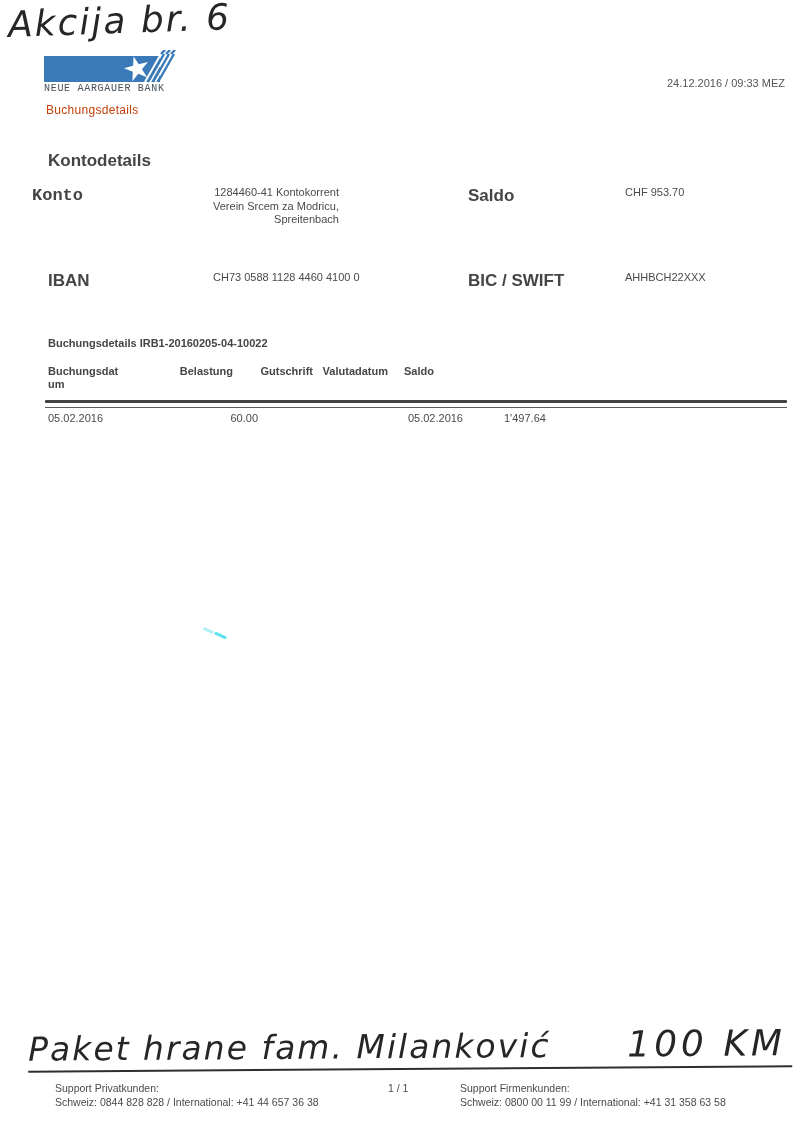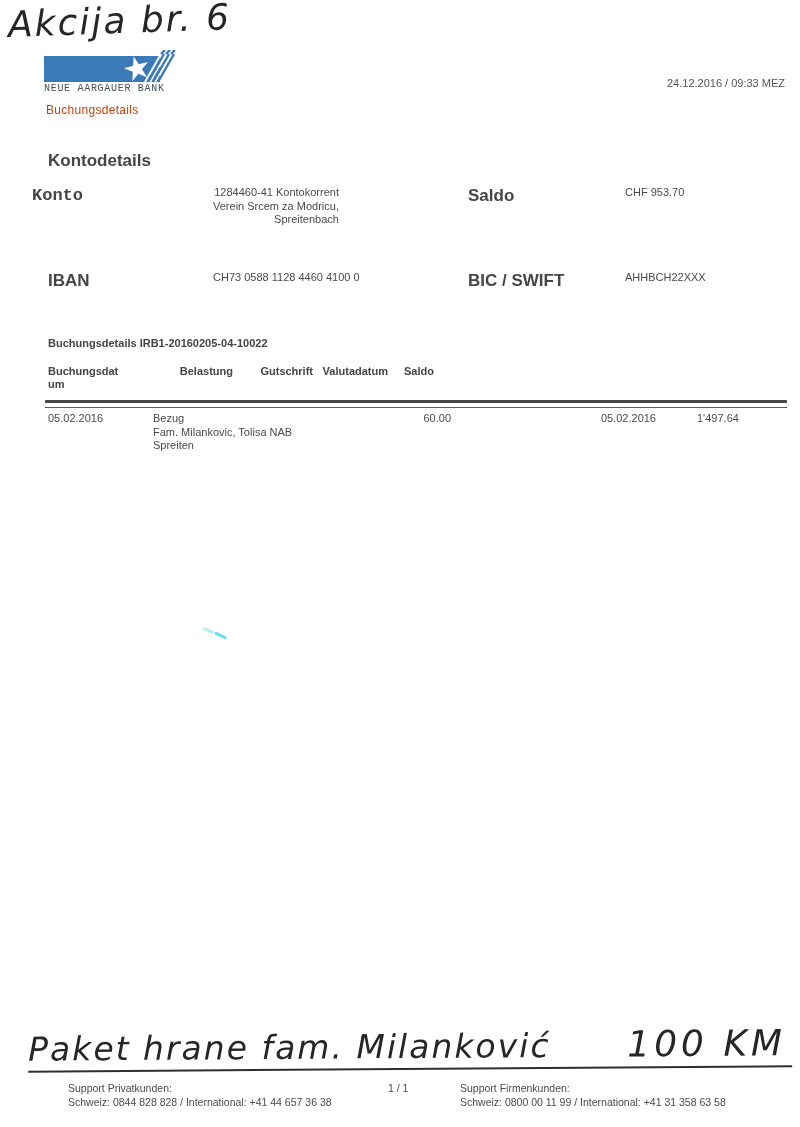--- a/index.html
+++ b/index.html
@@ -82,21 +82,21 @@
   .rule-thick { position: absolute; left: 45px; top: 400px; width: 742px; height: 3px; background: #454545; border-radius: 1px; }
   .rule-thin  { position: absolute; left: 45px; top: 407px; width: 742px; height: 1.2px; background: #5c5c5c; }
 
   
   .cyan-dash { position: absolute; border-radius: 2px; }
   .cyan-dash.d1 { left: 203px; top: 629px; width: 11px; height: 2.5px; background: #aef0f4; transform: rotate(24deg); }
   .cyan-dash.d2 { left: 214px; top: 634px; width: 13px; height: 3px; background: #5fe2ef; transform: rotate(24deg); }
 
   
   .footer-block { position: absolute; top: 1082px; font-size: 10.5px; color: #4a4a4a; line-height: 13.5px; white-space: nowrap; }
-  .footer-left { left: 55px; margin-left: 13px; }
+  .footer-left { left: 55px; }
   .footer-page { left: 388px; }
   .footer-right { left: 460px; }
 </style>
 </head>
 <body>
 
 <div class="page">
 
   <div class="hw hw-top">Akcija br. 6</div>
 
@@ -154,24 +154,20 @@
     <div class="c4">Gutschrift</div>
     <div class="c5">Valutadatum</div>
     <div class="c6">Saldo</div>
   </div>
 
   <div class="rule-thick"></div>
   <div class="rule-thin"></div>
 
   <div class="tbl-row tbl-data">
     <div class="c1">05.02.2016</div>
-    <div class="c2">
-      <div>Bezug</div>
-      <div>Fam. Milankovic, Tolisa NAB Spreiten</div>
-    </div>
     <div class="c3">60.00</div>
     <div class="c4"></div>
     <div class="c5">05.02.2016</div>
     <div class="c6">1'497.64</div>
   </div>
 
   <div class="cyan-dash d1"></div>
   <div class="cyan-dash d2"></div>
 
   <div class="hw-bottom-wrap">

